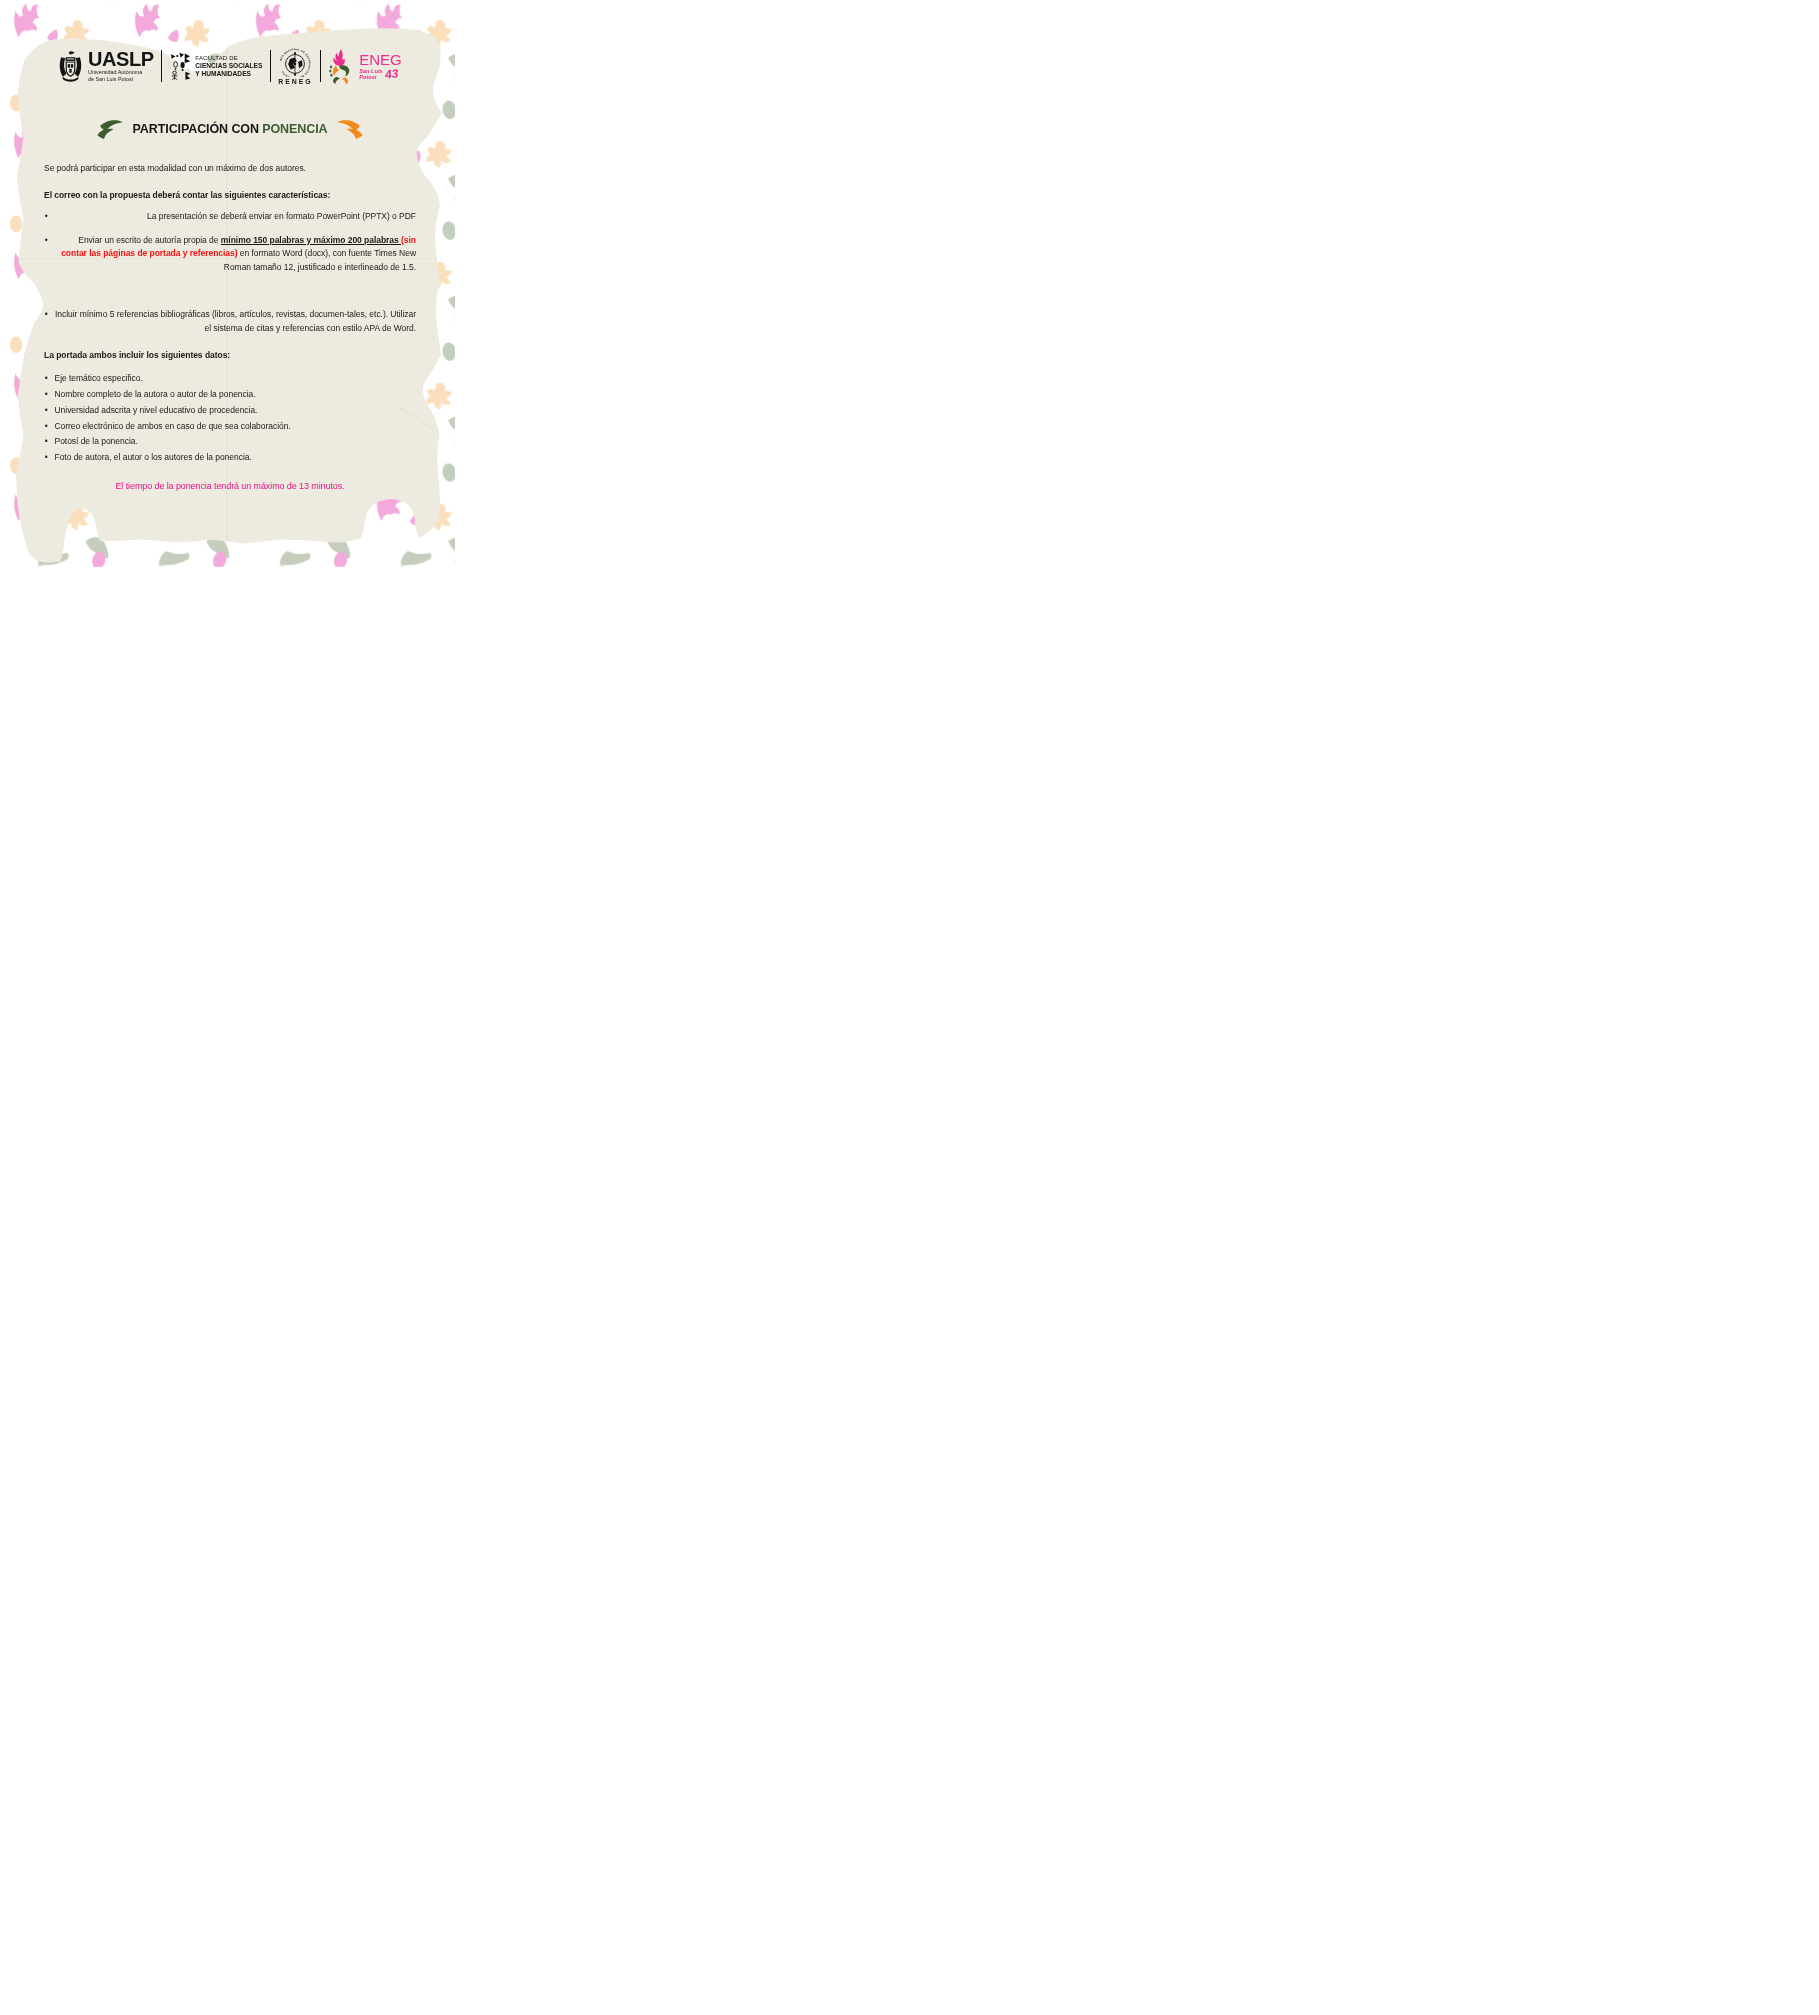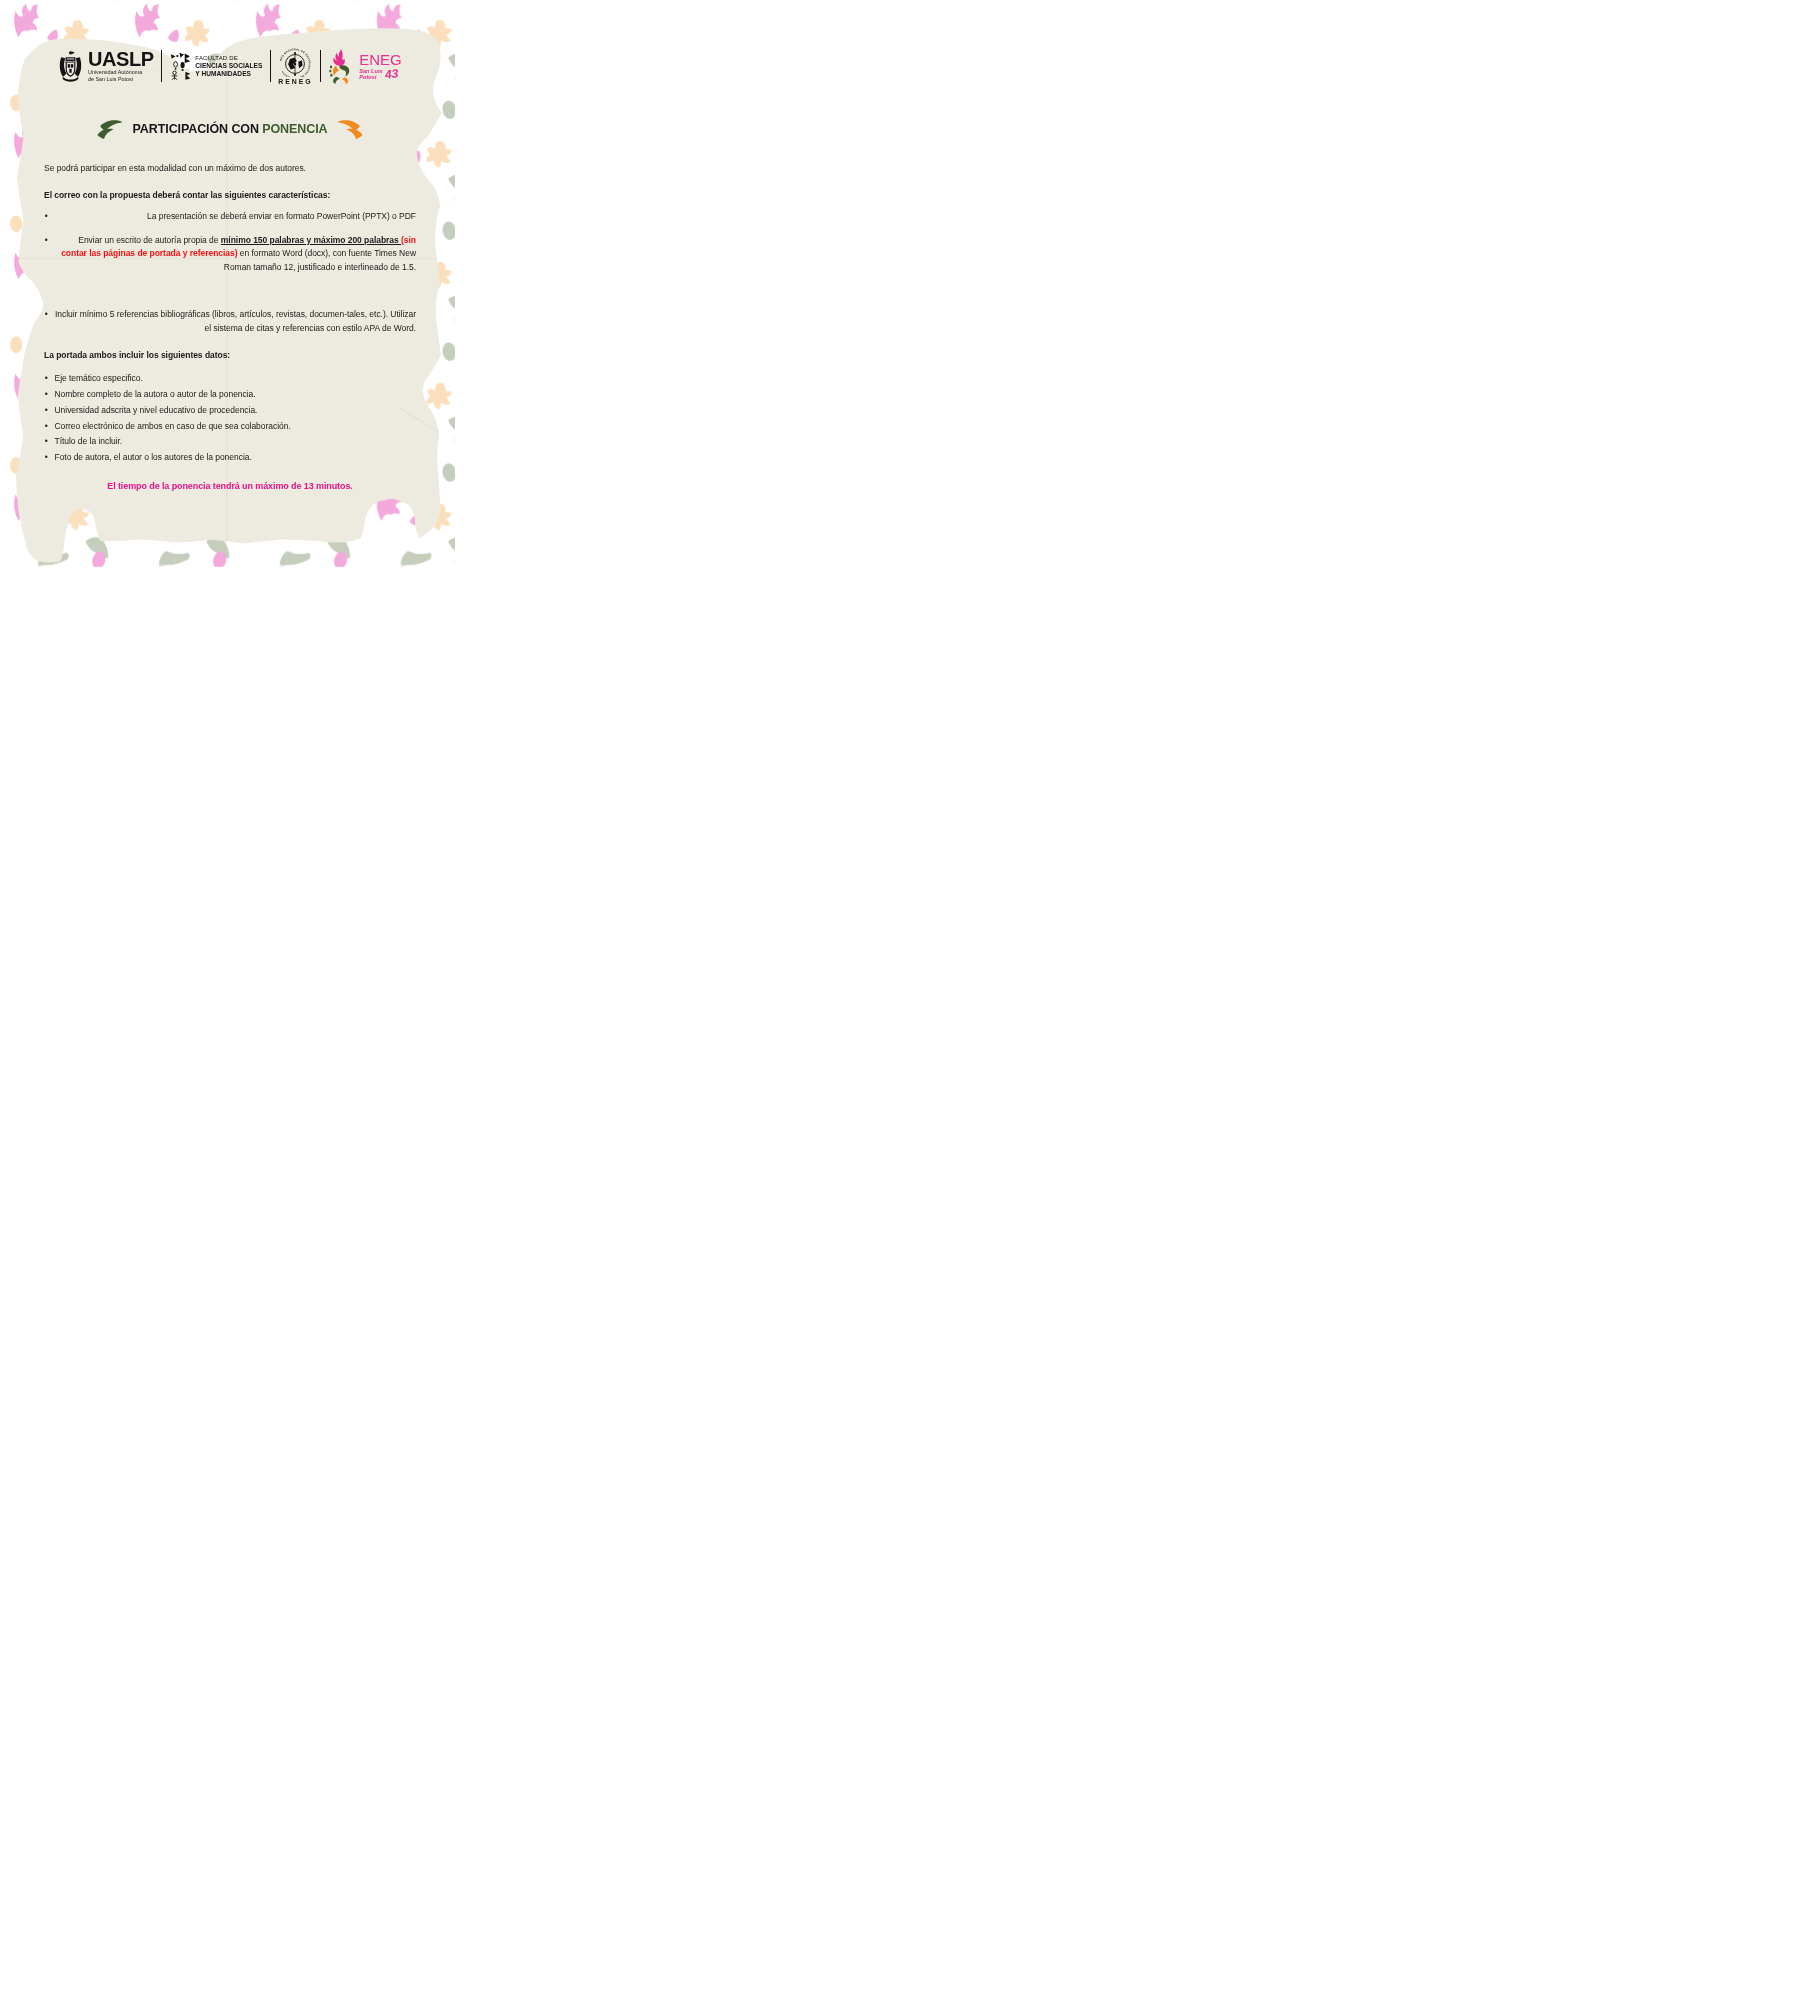--- a/index.html
+++ b/index.html
@@ -54,21 +54,21 @@
   .b1{margin-top:8.9px;}
   .b2{margin-top:10.5px;line-height:1.62;}
   .b3{margin-top:33px;line-height:1.62;}
   .bold{font-weight:bold;text-decoration:underline;}
   .red{font-weight:bold;color:#F41212;}
   .cover-list{list-style:none;margin:11.3px 0 0 0;padding:0;}
   .cover-list li{position:relative;padding-left:10.5px;margin-bottom:5.2px;line-height:1.25;}
   .cover-list li::before{content:"\2022";position:absolute;left:0.8px;top:0;}
   .footer-note{
     margin-top:17px;text-align:center;
-    font-size:9px;font-weight:bold;color:#E8138B;letter-spacing:-0.1px;
+    font-size:9px;font-weight:normal;color:#E8138B;letter-spacing:-0.1px;
   }
 </style>
 </head>
 <body>
 
 <div class="canvas">
 
   <svg class="layer" width="455" height="567" viewBox="0 0 1129 1406" aria-hidden="true">
     <defs>
       <pattern id="floral" width="300" height="300" patternUnits="userSpaceOnUse">
@@ -222,21 +222,21 @@
 
       <div class="bullet b3">Incluir mínimo 5 referencias bibliográficas (libros, artículos, revistas, documen-tales, etc.). Utilizar el sistema de citas y referencias con estilo APA de Word.</div>
 
       <p class="sec-heading" style="margin-bottom:0;">La portada ambos incluir los siguientes datos:</p>
 
       <ul class="cover-list">
         <li>Eje temático especifico.</li>
         <li>Nombre completo de la autora o autor de la ponencia.</li>
         <li>Universidad adscrita y nivel educativo de procedencia.</li>
         <li>Correo electrónico de ambos en caso de que sea colaboración.</li>
-        <li>Título de la incluir.</li>
+        <li>Potosí de la ponencia.</li>
         <li>Foto de autora, el autor o los autores de la ponencia.</li>
       </ul>
 
       <p class="footer-note">El tiempo de la ponencia tendrá un máximo de 13 minutos.</p>
 
     </div>
   </div>
 </div>
 
 

